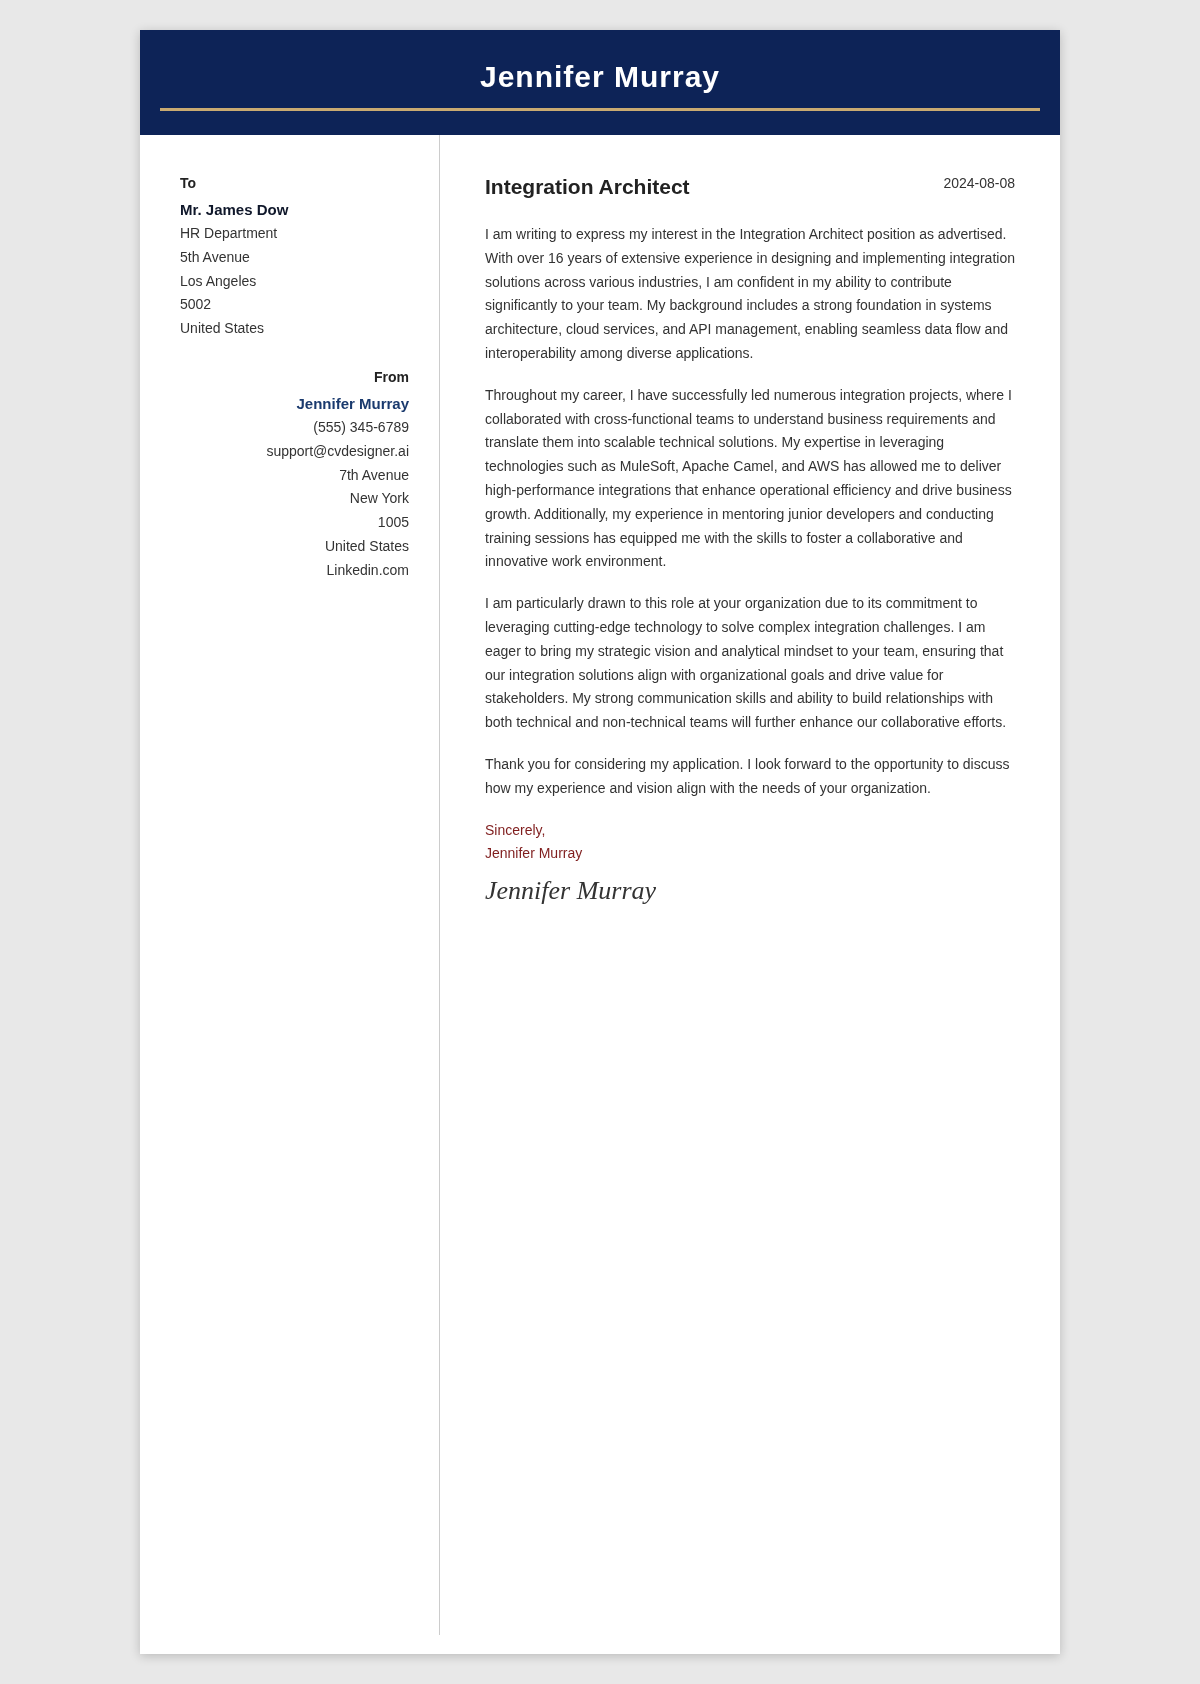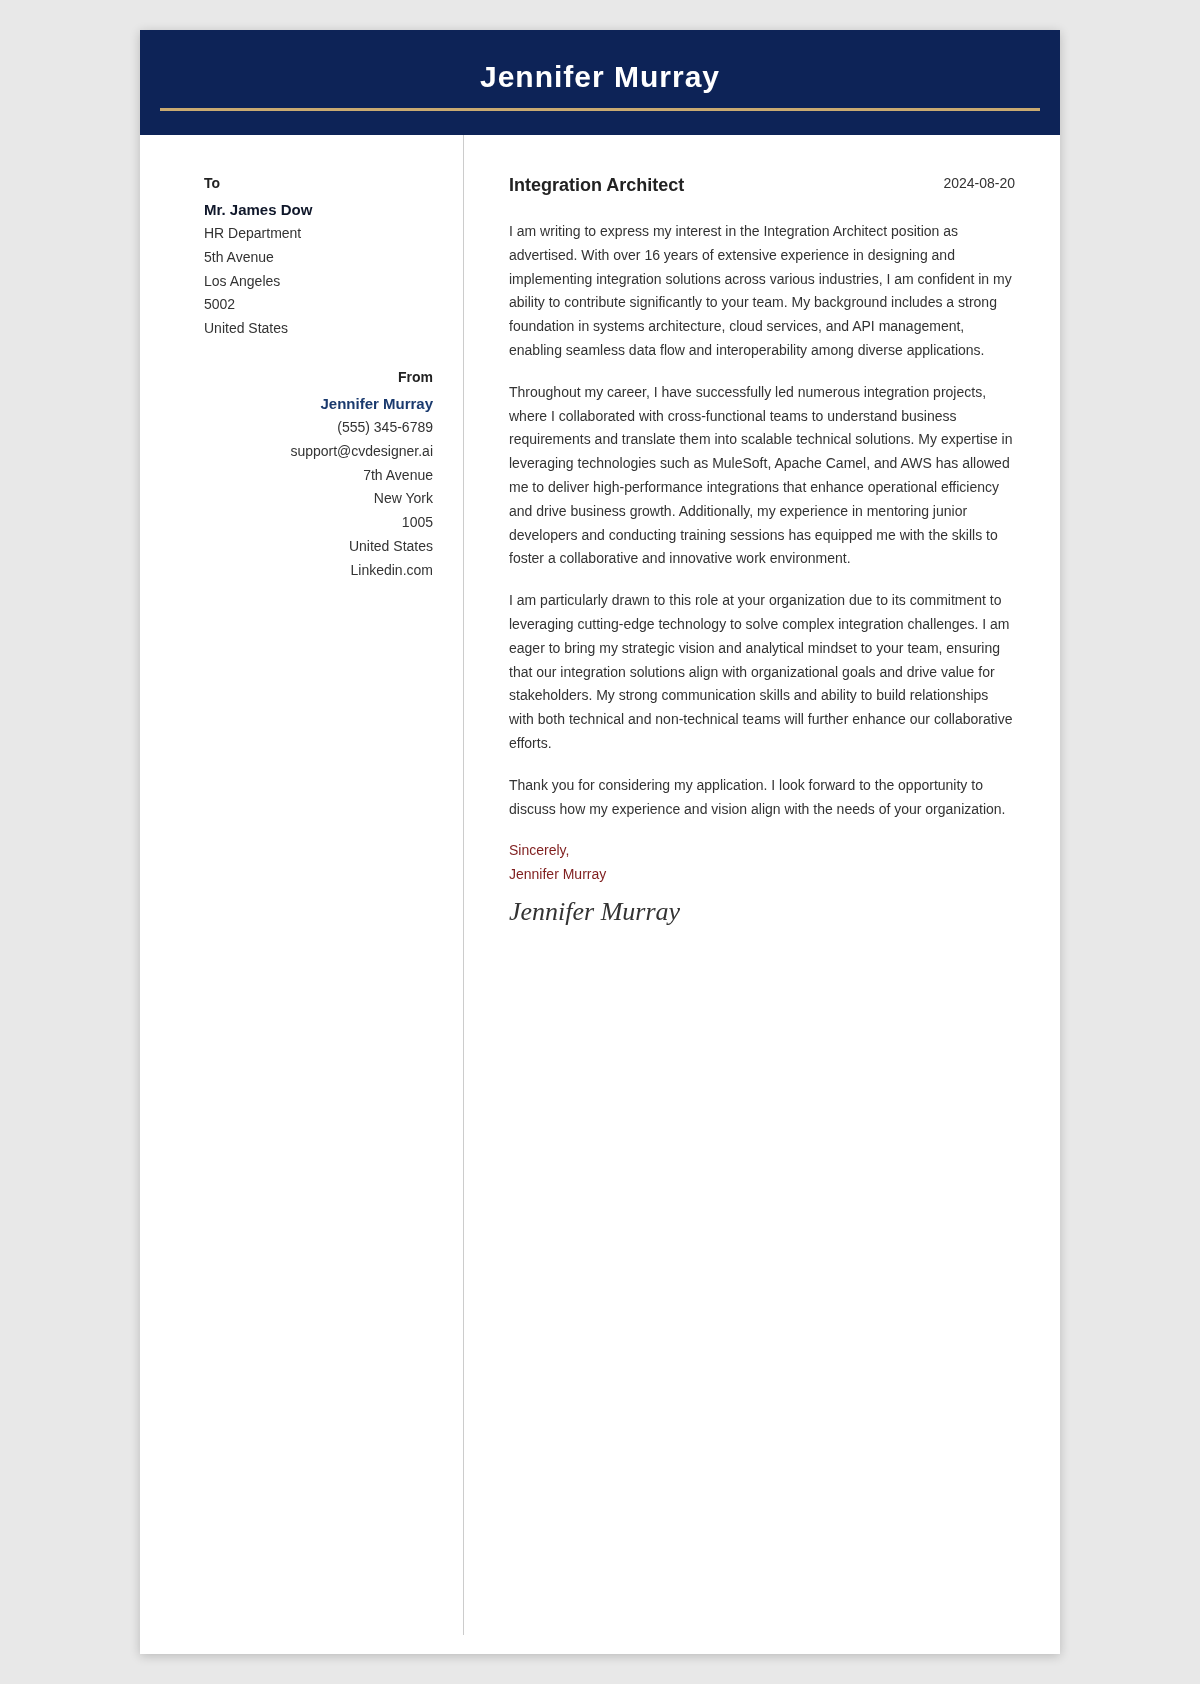--- a/index.html
+++ b/index.html
@@ -38,21 +38,20 @@
 
     .header-underline {
       height: 3px;
       background: #c9aa71;
       margin-top: 14px;
     }
 
     .content {
       display: flex;
       min-height: 1500px;
-      padding-left: 24px;
     }
 
     .left-column {
       width: 300px;
       min-width: 300px;
       padding: 40px 30px 40px 40px;
       border-right: 1px solid #cccccc;
     }
 
     .right-column {
@@ -93,21 +92,21 @@
     }
 
     .right-header-row {
       display: flex;
       justify-content: space-between;
       align-items: flex-start;
       margin-bottom: 24px;
     }
 
     .job-title {
-      font-size: 18px;
+      font-size: 21px;
       font-weight: bold;
       color: #222222;
     }
 
     .date {
       font-size: 14px;
       color: #333333;
     }
 
     .salutation {
@@ -171,21 +170,21 @@
         <div class="address-line">New York</div>
         <div class="address-line">1005</div>
         <div class="address-line">United States</div>
         <div class="address-line">Linkedin.com</div>
       </div>
     </div>
 
     <div class="right-column">
       <div class="right-header-row">
         <div class="job-title">Integration Architect</div>
-        <div class="date">2024-08-20</div>
+        <div class="date">2024-08-08</div>
       </div>
 
 
       <div class="body-paragraph">I am writing to express my interest in the Integration Architect position as advertised. With over 16 years of extensive experience in designing and implementing integration solutions across various industries, I am confident in my ability to contribute significantly to your team. My background includes a strong foundation in systems architecture, cloud services, and API management, enabling seamless data flow and interoperability among diverse applications.</div>
       <div class="body-paragraph">Throughout my career, I have successfully led numerous integration projects, where I collaborated with cross-functional teams to understand business requirements and translate them into scalable technical solutions. My expertise in leveraging technologies such as MuleSoft, Apache Camel, and AWS has allowed me to deliver high-performance integrations that enhance operational efficiency and drive business growth. Additionally, my experience in mentoring junior developers and conducting training sessions has equipped me with the skills to foster a collaborative and innovative work environment.</div>
       <div class="body-paragraph">I am particularly drawn to this role at your organization due to its commitment to leveraging cutting-edge technology to solve complex integration challenges. I am eager to bring my strategic vision and analytical mindset to your team, ensuring that our integration solutions align with organizational goals and drive value for stakeholders. My strong communication skills and ability to build relationships with both technical and non-technical teams will further enhance our collaborative efforts.</div>
       <div class="body-paragraph">Thank you for considering my application. I look forward to the opportunity to discuss how my experience and vision align with the needs of your organization.</div>
 
       <div class="closing">
         <div>Sincerely,</div>

